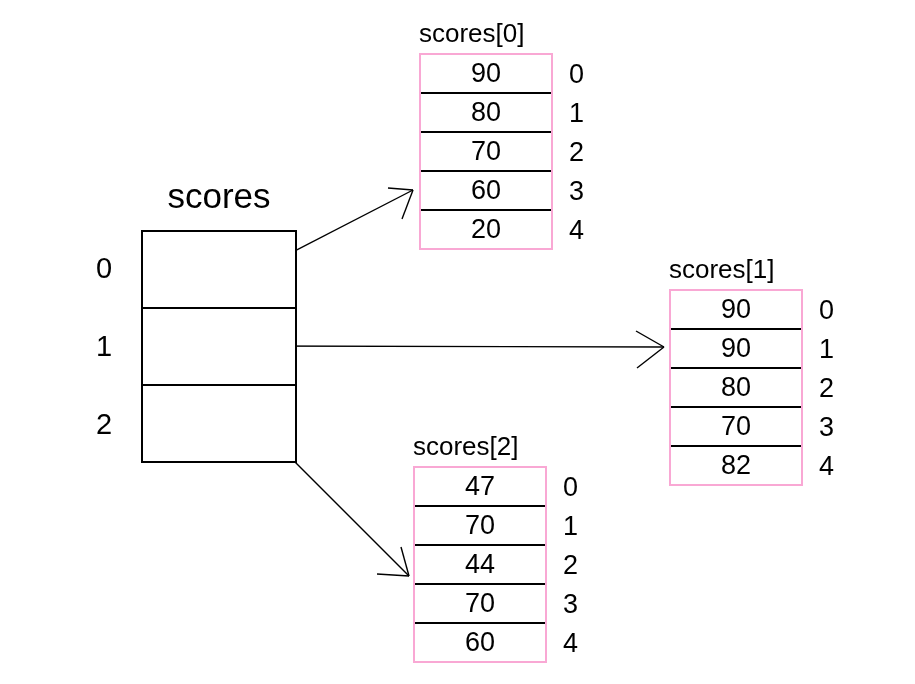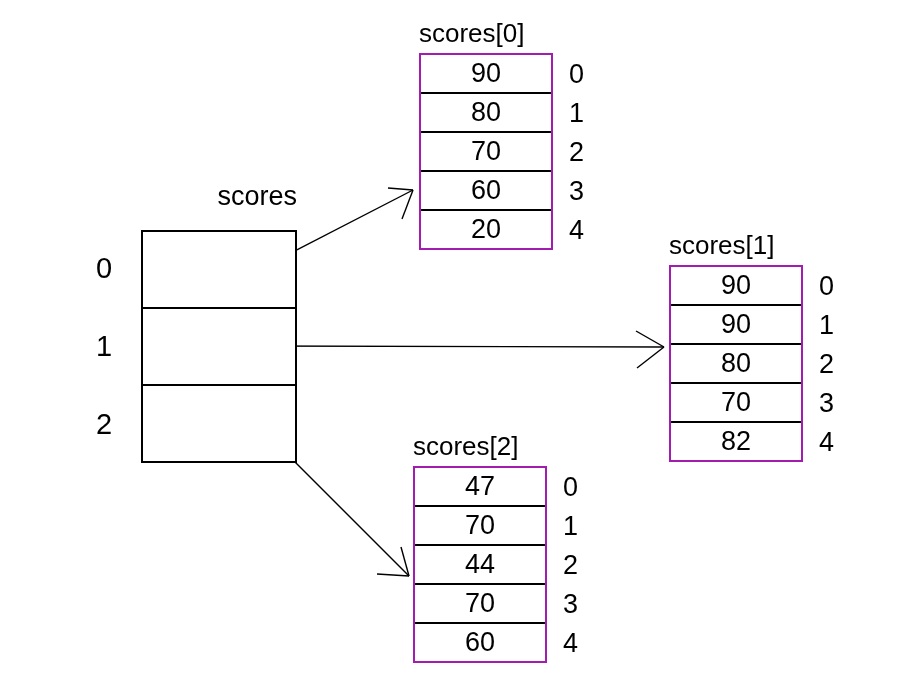--- a/index.html
+++ b/index.html
@@ -8,21 +8,21 @@
     background: #ffffff;
     font-family: "Liberation Sans", sans-serif;
     color: #000000;
   }
   .canvas { position: relative; width: 915px; height: 684px; background: #ffffff; overflow: hidden; }
   .arrows { position: absolute; left: 0; top: 0; width: 915px; height: 684px; pointer-events: none; }
 
   
   .main-title {
     position: absolute; left: 141px; top: 180px; width: 156px;
-    text-align: right; font-size: 27px; line-height: 32px; white-space: nowrap;
+    text-align: center; font-size: 35px; line-height: 32px; white-space: nowrap;
   }
   .main-box {
     position: absolute; left: 141px; top: 230px; width: 156px; height: 233px;
     border: 2px solid #000; box-sizing: border-box;
     display: flex; flex-direction: column; background: #fff;
   }
   .main-cell { flex: 1; border-bottom: 2px solid #000; }
   .main-cell:last-child { border-bottom: none; }
   .main-indices {
     position: absolute; left: 86px; top: 230px; width: 36px; height: 233px;
@@ -31,34 +31,34 @@
   .main-idx { flex: 1; display: flex; align-items: center; justify-content: center; font-size: 29px; }
 
   
   .subarray { position: absolute; }
   .sub-title {
     width: 134px; text-align: left; font-size: 26px; line-height: 34px;
     margin: 0 0 3px 0; white-space: nowrap;
   }
   .sub-body { display: flex; align-items: flex-start; }
   .tbl {
-    width: 134px; border: 2px solid #a21caf; box-sizing: border-box;
+    width: 134px; border: 2px solid #f9a8d4; box-sizing: border-box;
     display: flex; flex-direction: column; background: #fff;
   }
   .cell {
     height: 37px; border-bottom: 2px solid #000;
     display: flex; align-items: center; justify-content: center;
     font-size: 27px;
   }
   .cell:last-child { border-bottom: none; }
   .idx-col { margin-left: 16px; padding-top: 2px; display: flex; flex-direction: column; }
   .idx { height: 39px; display: flex; align-items: center; font-size: 27px; }
 
   #sub0 { left: 419px; top: 16px; }
-  #sub1 { left: 669px; top: 228px; }
+  #sub1 { left: 669px; top: 252px; }
   #sub2 { left: 413px; top: 429px; }
 </style>
 </head>
 <body>
 
 <div class="canvas">
 
   <svg class="arrows" viewBox="0 0 915 684" xmlns="http://www.w3.org/2000/svg">
     <g stroke="#000000" stroke-width="1.4" fill="none">
       <line x1="252" y1="273" x2="413" y2="190"></line>

